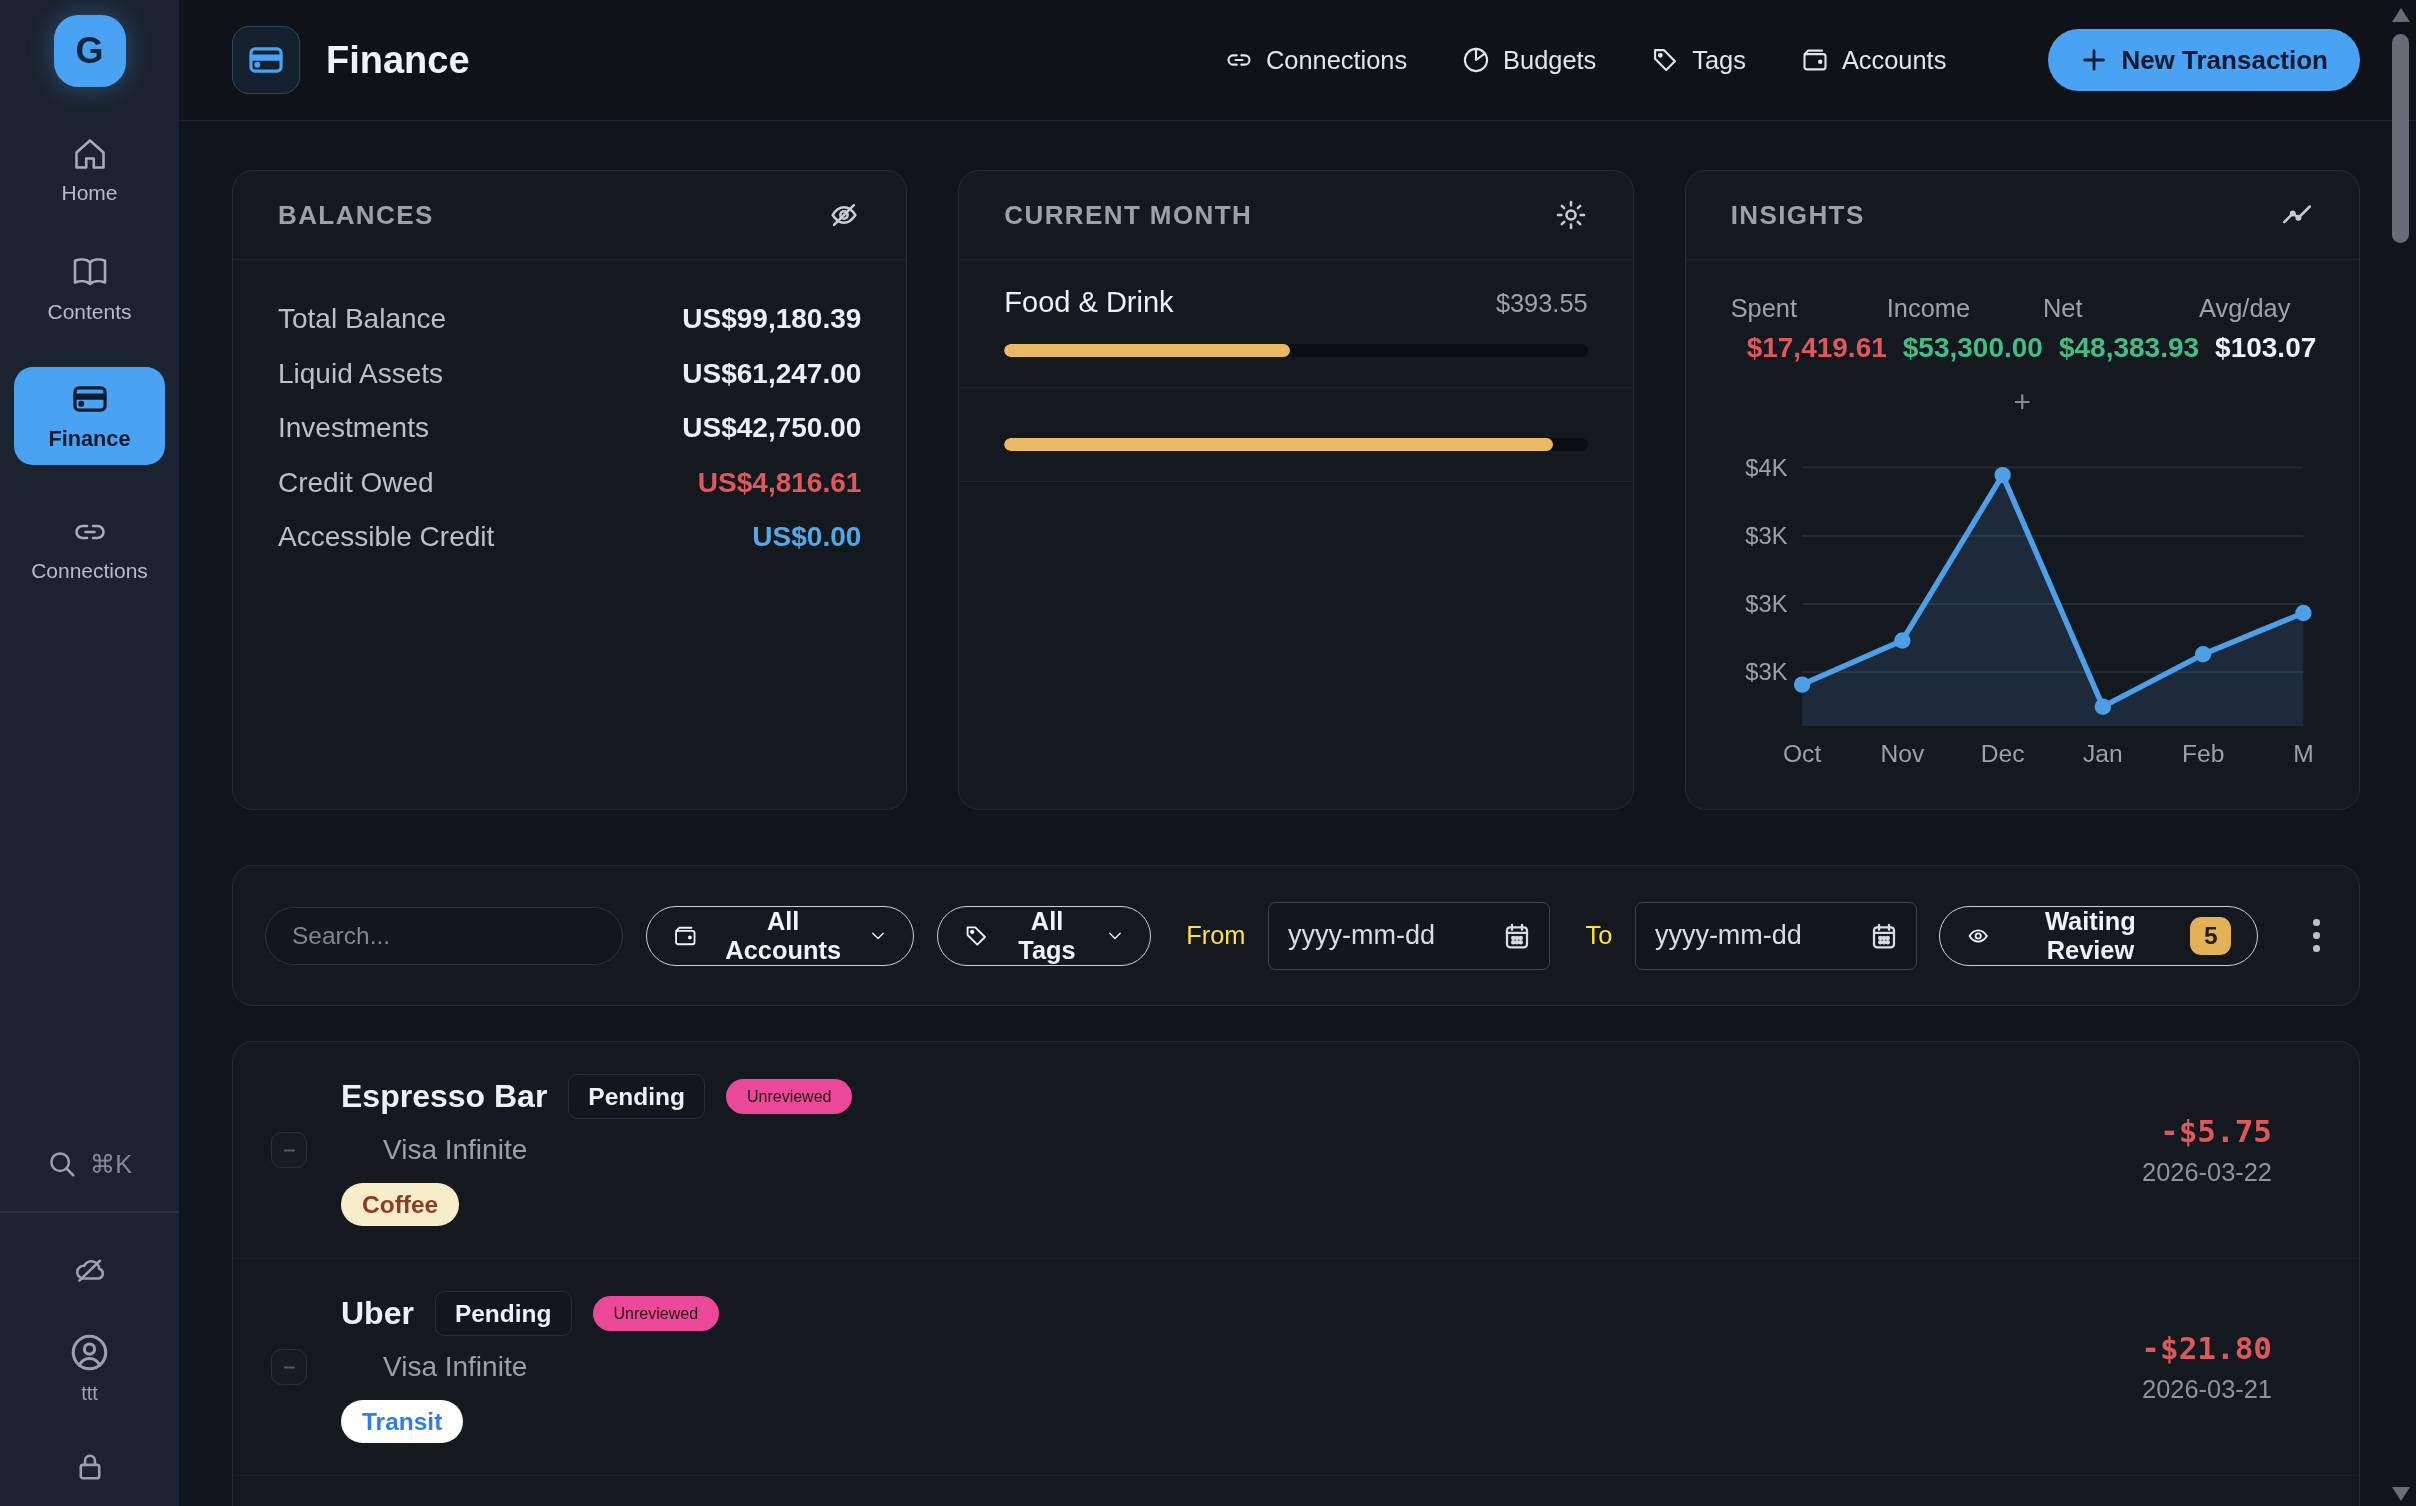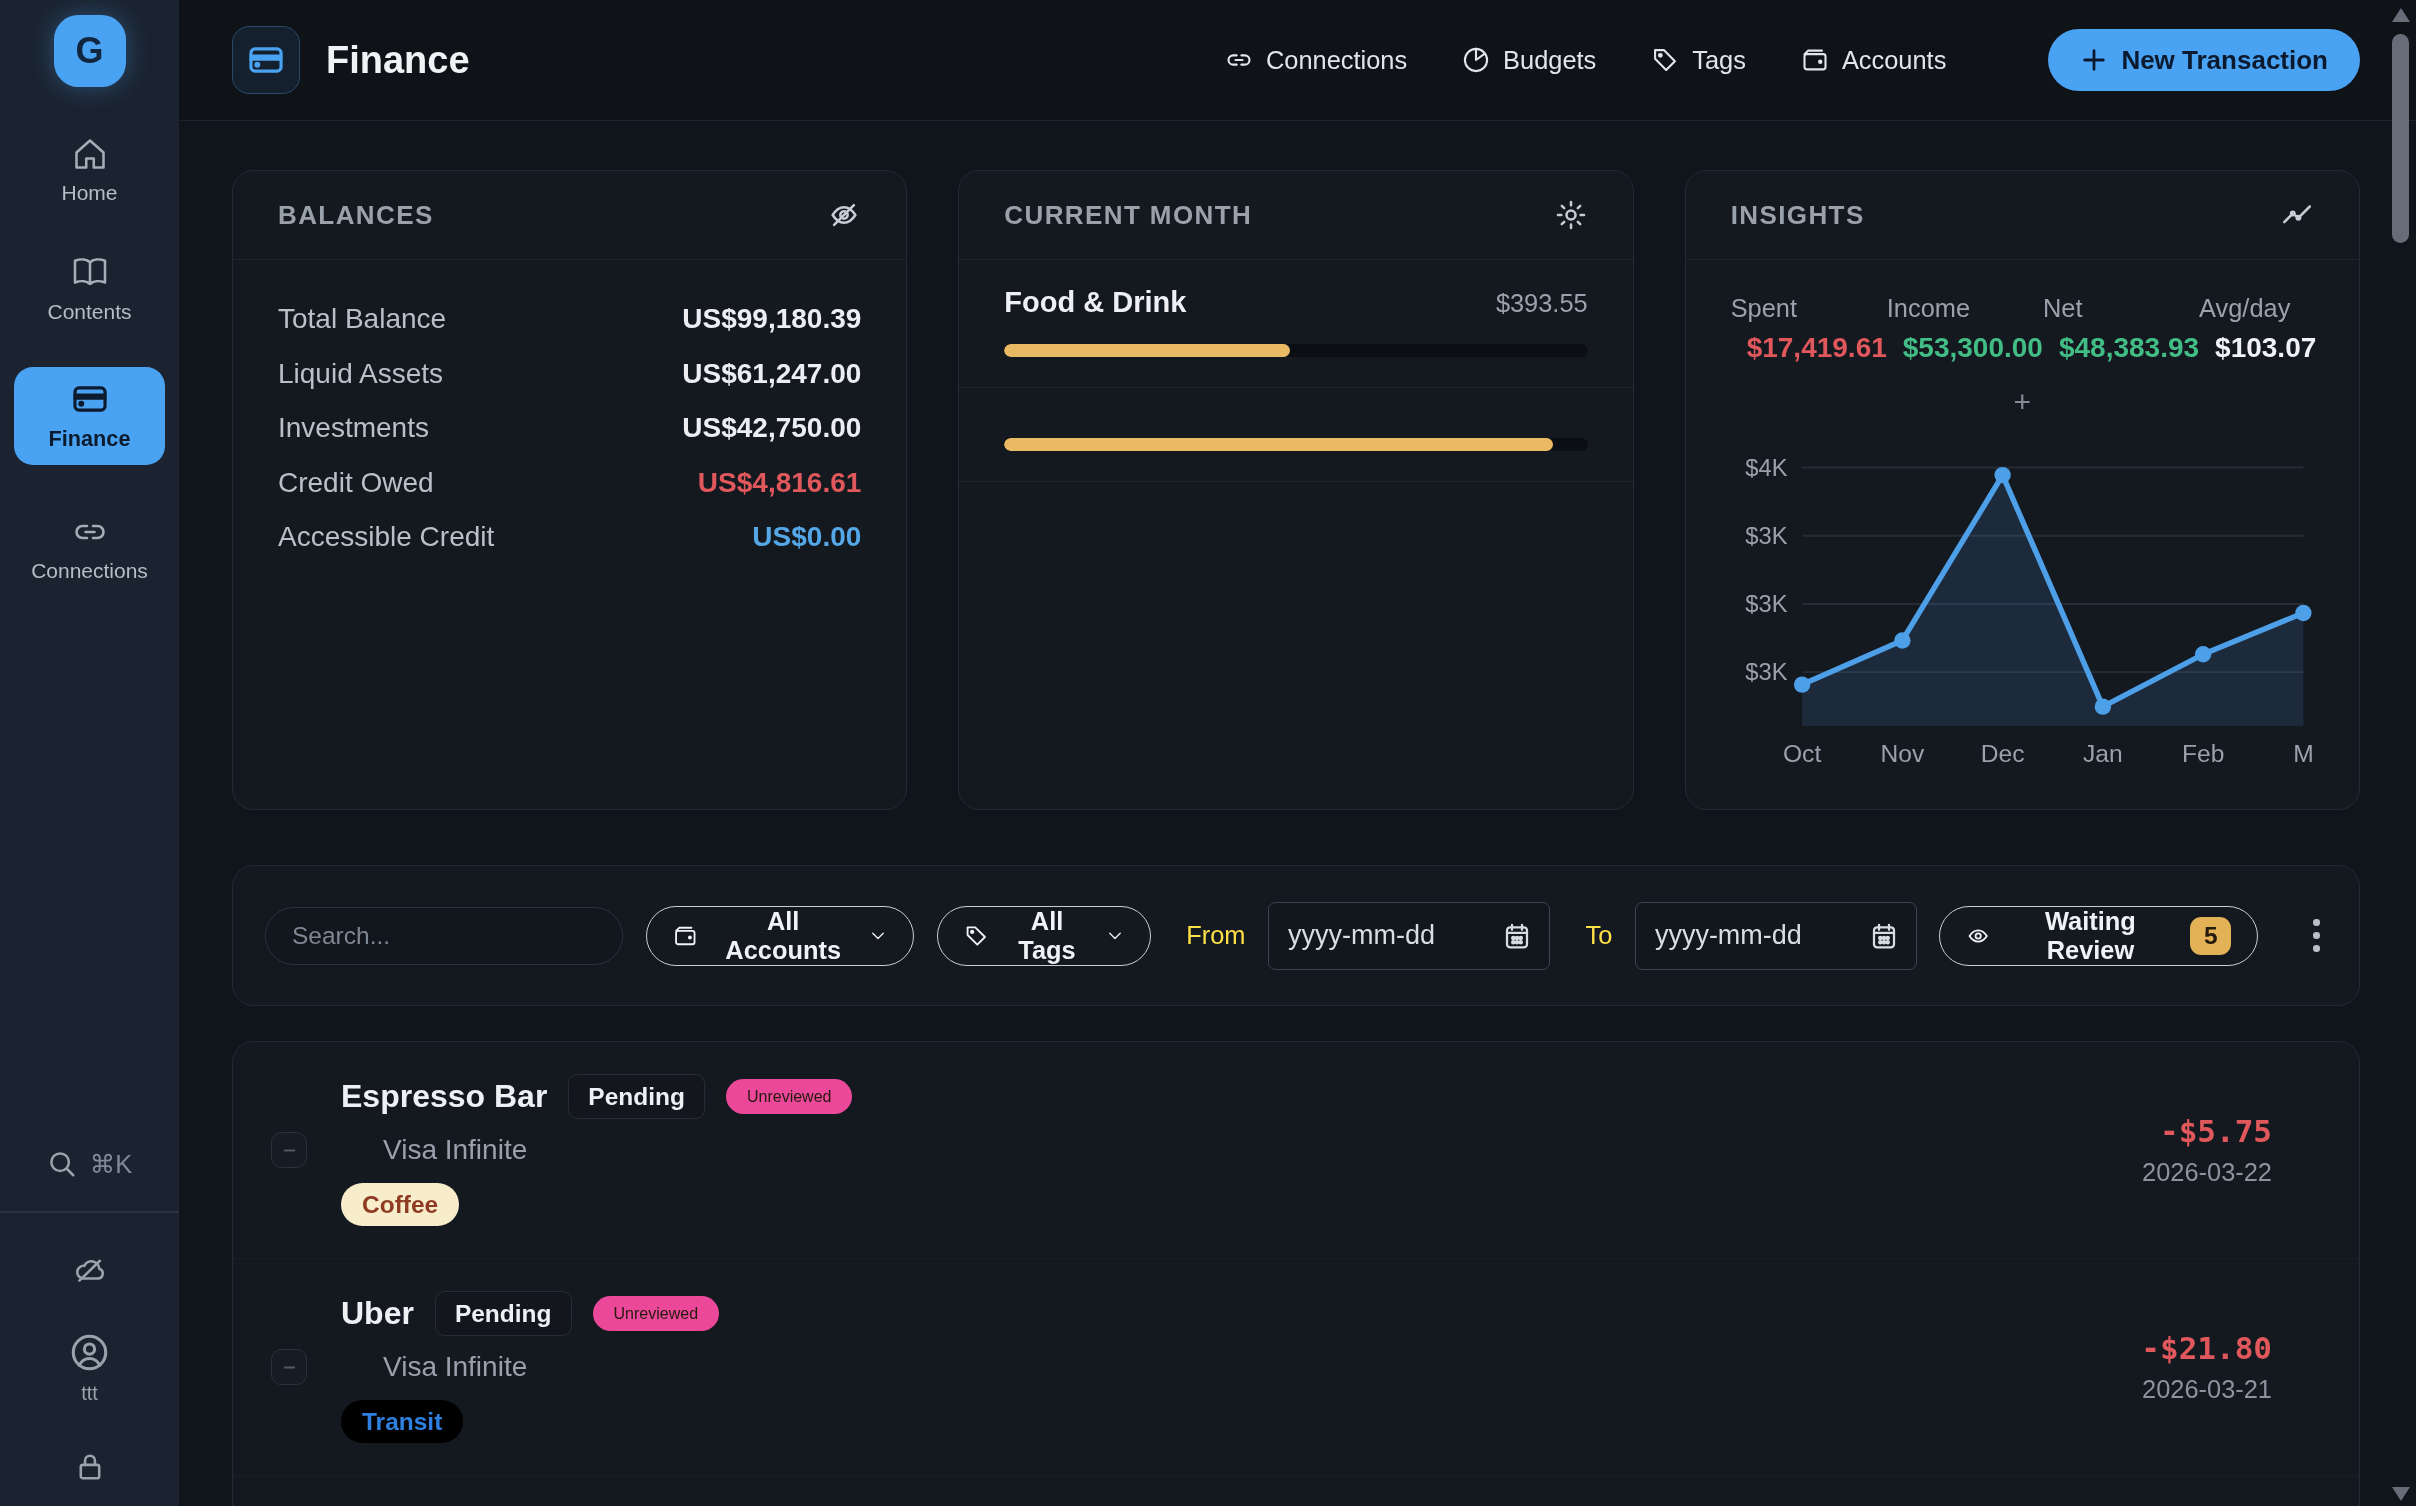--- a/index.html
+++ b/index.html
@@ -52,21 +52,21 @@
   .bal-body{padding:43px 45px;}
   .bal-row{display:flex;justify-content:space-between;align-items:baseline;margin-bottom:22.6px;}
   .bal-label{font-size:28px;color:#b9c0c8;}
   .bal-value{font-size:28px;font-weight:700;color:#eceef2;}
   .bal-value.neg{color:#e0585b;}
   .bal-value.blue{color:#55a8e8;}
 
   
   .cm-row{padding:26px 45px 30px;border-bottom:1.9px solid #1e242e;}
   .cm-top{display:flex;justify-content:space-between;align-items:baseline;}
-  .cm-name{font-size:29px;font-weight:700;color:#eef0f4;}
+  .cm-name{font-size:29px;font-weight:400;color:#eef0f4;}
   .cm-amt{font-size:25.4px;color:#9aa2ad;}
   .cm-bar{margin-top:24.5px;height:13px;border-radius:6.6px;background:#0b0e13;overflow:hidden;}
   .cm-fill{height:100%;border-radius:6.6px;background:#e9ba63;}
 
   
   .ins-body{padding:34px 45px 0;}
   .ins-stats{display:flex;justify-content:space-between;padding-right:13px;}
   .ins-label{font-size:25.4px;color:#9aa2ad;margin-bottom:9.4px;}
   .ins-value{font-size:28px;font-weight:700;margin-left:16px;}
   .ins-value.red{color:#e0585b;}
@@ -103,21 +103,21 @@
   .cb{width:36px;height:36px;border-radius:10.4px;background:#161b24;border:1.9px solid #2b313d;display:flex;align-items:center;justify-content:center;cursor:pointer;flex:none;}
   .cb svg{width:19px;height:19px;stroke:#525a66;stroke-width:2.4;stroke-linecap:round;}
   .txn-mid{flex:1;}
   .txn-titlerow{display:flex;align-items:center;gap:21px;}
   .txn-name{font-size:32px;font-weight:700;color:#eef0f3;}
   .badge-status{background:#13161c;border:1.9px solid #272d38;border-radius:9.4px;padding:7.5px 19px;font-size:24.5px;color:#eef0f3;font-weight:600;}
   .badge-review{background:#ec4899;border-radius:941px;padding:8.5px 21px;font-size:16px;color:#241a0e;font-weight:400;}
   .txn-account{font-size:28px;color:#99a1ac;margin-top:15px;margin-left:42px;}
   .tag{border-radius:941px;padding:7.5px 21px;font-size:24.5px;font-weight:700;display:inline-block;margin-top:17px;}
   .tag.coffee{background:#f8edca;color:#8f3b24;}
-  .tag.transit{background:#000000;color:#2f7fe0;}
+  .tag.transit{background:#ffffff;color:#2f7fe0;}
   .txn-right{text-align:right;}
   .txn-amount{font-family:"DejaVu Sans Mono",monospace;font-size:31px;font-weight:700;color:#e0585b;}
   .txn-date{font-size:25.4px;color:#8b939e;margin-top:9.4px;}
 
   
   .scrollbar{position:absolute;right:1.9px;top:0;bottom:0;width:24.5px;z-index:9;}
   .sb-up{position:absolute;top:7.5px;left:2.8px;width:0;height:0;border-left:9.4px solid transparent;border-right:9.4px solid transparent;border-bottom:14px solid #666d79;cursor:pointer;}
   .sb-thumb{position:absolute;top:34px;left:2.8px;width:17px;height:209px;border-radius:9.4px;background:#666d79;cursor:grab;}
   .sb-down{position:absolute;bottom:5.6px;left:2.8px;width:0;height:0;border-left:9.4px solid transparent;border-right:9.4px solid transparent;border-top:14px solid #666d79;cursor:pointer;}
 </style>

